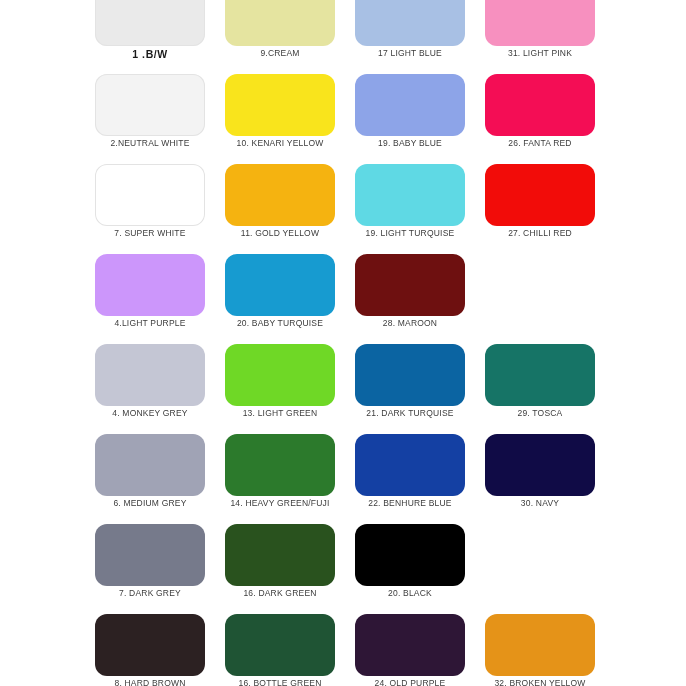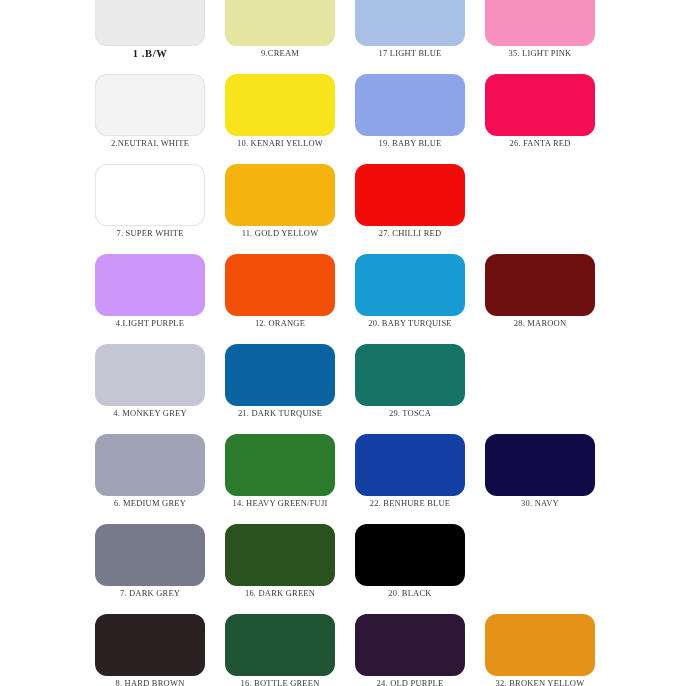--- a/index.html
+++ b/index.html
@@ -46,21 +46,21 @@
   }
   .caption {
     position: absolute;
     left: 0px;
     top: 64px;
     width: 110px;
     text-align: center;
     font-size: 8.5px;
     letter-spacing: 0.2px;
     color: #3b3b3b;
-    font-family: Liberation Serif, serif;
+    font-family: Liberation Sans, sans-serif;
     white-space: nowrap;
     overflow: hidden;
   }
   .caption.bold {
     font-weight: bold;
     font-size: 10.5px;
     color: #1a1a1a;
     letter-spacing: 0.6px;
   }
 </style>
@@ -77,21 +77,21 @@
       <div class="cell">
         <div class="swatch" style="background-color: rgb(229, 228, 160);"></div>
         <div class="caption">9.CREAM</div>
       </div>
       <div class="cell">
         <div class="swatch" style="background-color: rgb(168, 192, 228);"></div>
         <div class="caption">17 LIGHT BLUE</div>
       </div>
       <div class="cell">
         <div class="swatch" style="background-color: rgb(247, 144, 191);"></div>
-        <div class="caption">35. LIGHT PINK</div>
+        <div class="caption">31. LIGHT PINK</div>
       </div>
       <div class="spacer"></div>
       <div class="cell">
         <div class="swatch outlined" style="background-color: rgb(243, 243, 243);"></div>
         <div class="caption">2.NEUTRAL WHITE</div>
       </div>
       <div class="cell">
         <div class="swatch" style="background-color: rgb(249, 228, 28);"></div>
         <div class="caption">10. KENARI YELLOW</div>
       </div>
@@ -106,44 +106,48 @@
       <div class="spacer"></div>
       <div class="cell">
         <div class="swatch outlined" style="background-color: rgb(255, 255, 255);"></div>
         <div class="caption">7. SUPER WHITE</div>
       </div>
       <div class="cell">
         <div class="swatch" style="background-color: rgb(245, 179, 16);"></div>
         <div class="caption">11. GOLD YELLOW</div>
       </div>
       <div class="cell">
+        <div class="swatch" style="background-color: rgb(95, 217, 228);"></div>
+        <div class="caption">19. LIGHT TURQUISE</div>
+      </div>
+      <div class="cell">
         <div class="swatch" style="background-color: rgb(242, 12, 9);"></div>
         <div class="caption">27. CHILLI RED</div>
       </div>
       <div class="spacer"></div>
       <div class="cell">
         <div class="swatch" style="background-color: rgb(204, 150, 251);"></div>
         <div class="caption">4.LIGHT PURPLE</div>
       </div>
       <div class="cell">
-        <div class="swatch" style="background-color: rgb(242, 80, 8);"></div>
-        <div class="caption">12. ORANGE</div>
-      </div>
-      <div class="cell">
         <div class="swatch" style="background-color: rgb(23, 155, 208);"></div>
         <div class="caption">20. BABY TURQUISE</div>
       </div>
       <div class="cell">
         <div class="swatch" style="background-color: rgb(110, 16, 16);"></div>
         <div class="caption">28. MAROON</div>
       </div>
       <div class="spacer"></div>
       <div class="cell">
         <div class="swatch" style="background-color: rgb(196, 198, 212);"></div>
         <div class="caption">4. MONKEY GREY</div>
+      </div>
+      <div class="cell">
+        <div class="swatch" style="background-color: rgb(111, 216, 38);"></div>
+        <div class="caption">13. LIGHT GREEN</div>
       </div>
       <div class="cell">
         <div class="swatch" style="background-color: rgb(11, 100, 162);"></div>
         <div class="caption">21. DARK TURQUISE</div>
       </div>
       <div class="cell">
         <div class="swatch" style="background-color: rgb(22, 116, 102);"></div>
         <div class="caption">29. TOSCA</div>
       </div>
       <div class="spacer"></div>

